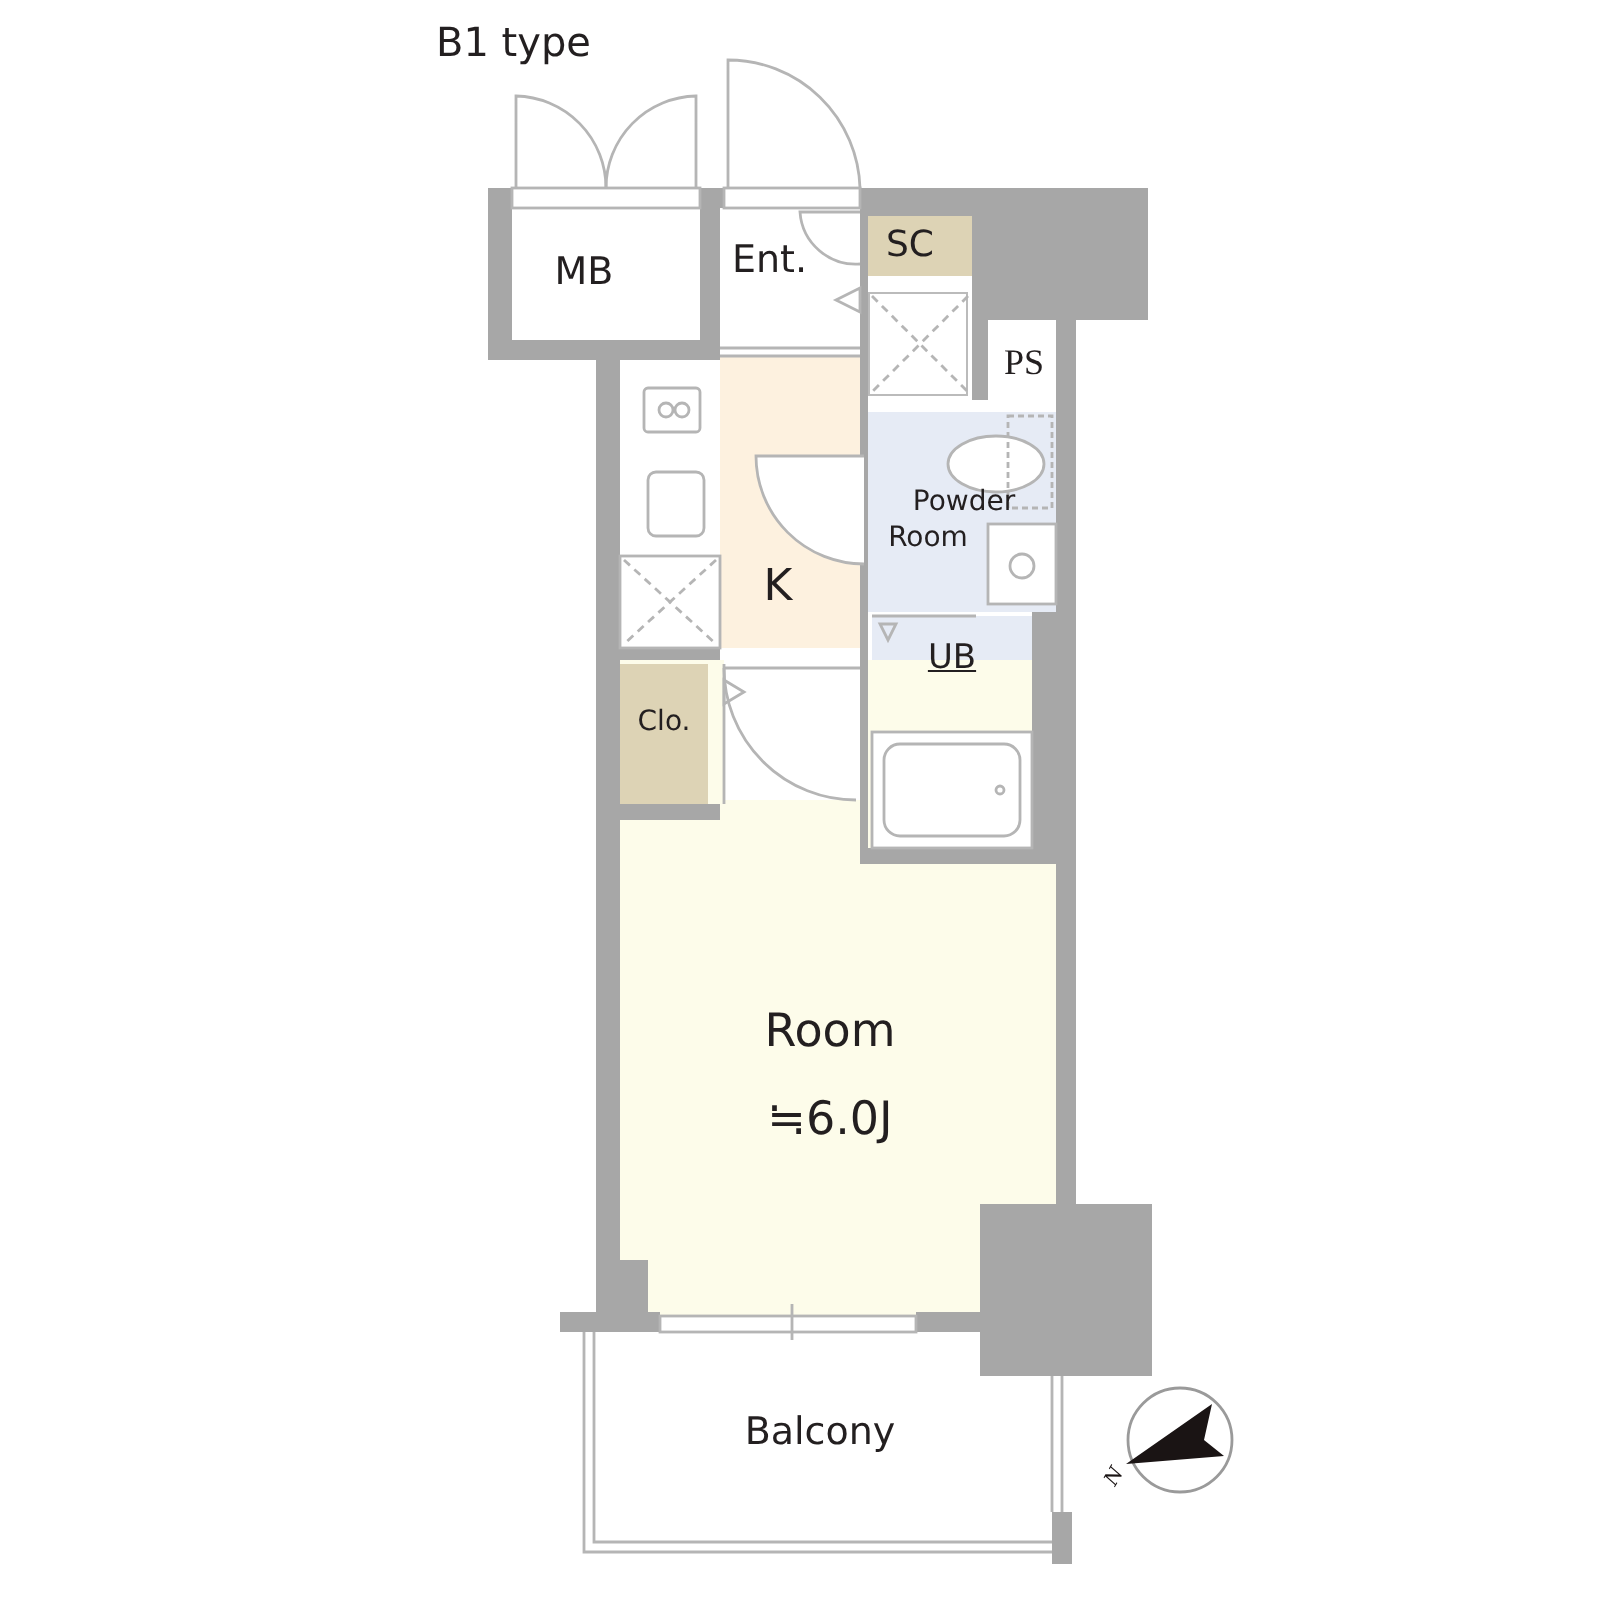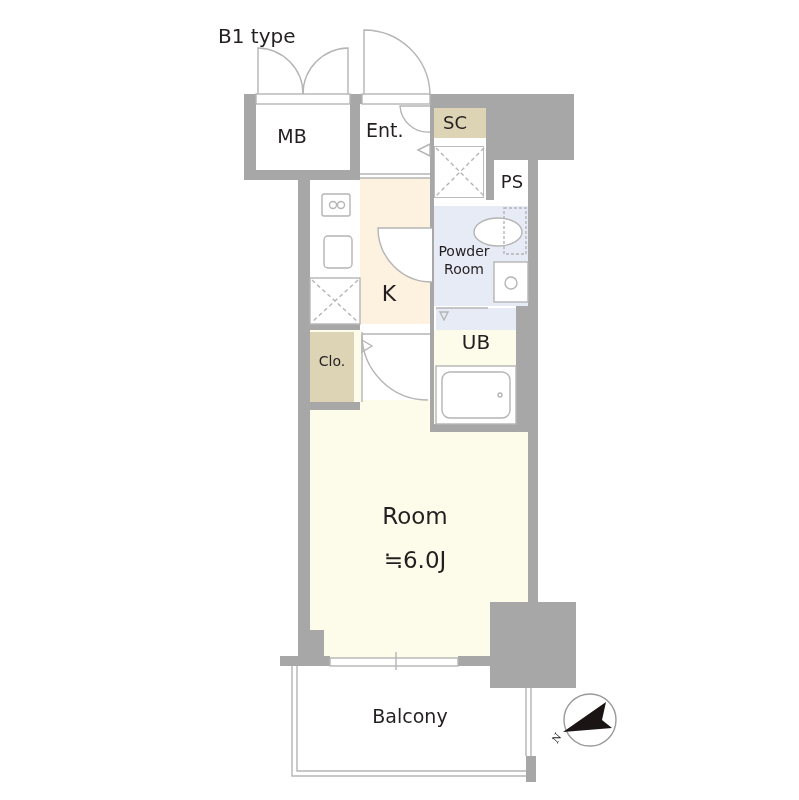--- a/index.html
+++ b/index.html
@@ -5,21 +5,21 @@
   html,body{margin:0;padding:0;background:#ffffff;}
   body{width:799px;height:800px;position:relative;overflow:hidden;font-family:"DejaVu Sans","Liberation Sans",sans-serif;color:#231f20;}
   .abs{position:absolute;box-sizing:border-box;}
   .wall{background:#a7a7a7;}
   .lbl{position:absolute;text-align:center;line-height:1.1;white-space:nowrap;}
   svg{position:absolute;left:0;top:0;}
 </style>
 </head>
 <body>
 
-<div class="lbl" style="left:218px;top:10px;font-size:20px;margin-top:15px;">B1 type</div>
+<div class="lbl" style="left:218px;top:10px;font-size:20px;">B1 type</div>
 
 <div class="abs" style="left:256px;top:104px;width:94px;height:66px;background:#fff;"></div>
 <div class="abs" style="left:360px;top:104px;width:70px;height:72px;background:#fff;"></div>
 <div class="abs" style="left:360px;top:178px;width:72px;height:146px;background:#fdf1df;"></div>
 <div class="abs" style="left:312px;top:180px;width:48px;height:144px;background:#fff;"></div>
 <div class="abs" style="left:434px;top:206px;width:94px;height:100px;background:#e6ebf5;"></div>
 <div class="abs" style="left:436px;top:308px;width:80px;height:116px;background:#e6ebf5;"></div>
 <div class="abs" style="left:310px;top:330px;width:218px;height:328px;background:#fdfcea;"></div>
 <div class="abs" style="left:362px;top:330px;width:70px;height:70px;background:#fff;"></div>
 <div class="abs" style="left:310px;top:332px;width:44px;height:72px;background:#ddd3b5;"></div>
@@ -105,21 +105,21 @@
   <g>
     <circle cx="590" cy="720" r="26" fill="#fff" stroke="#9a9a9a" stroke-width="1.4"></circle>
     <path d="M563 732 L606 702 L602 720 L612 728 Z" fill="#1a1414"></path>
     <text x="552" y="742" font-size="10" font-style="italic" fill="#1a1414" font-family="DejaVu Serif, serif" transform="rotate(-60 556 738)">N</text>
   </g>
 </svg>
 
 <div class="lbl" style="left:256px;top:126px;width:72px;font-size:19px;">MB</div>
 <div class="lbl" style="left:366px;top:120px;font-size:19px;">Ent.</div>
 <div class="lbl" style="left:434px;top:113px;width:42px;font-size:18px;">SC</div>
-<div class="lbl" style="left:494px;top:172px;width:36px;font-size:18px;">PS</div>
-<div class="lbl" style="left:430px;top:244px;width:68px;font-size:14px;">Powder</div>
+<div class="lbl" style="left:494px;top:172px;width:36px;font-size:18px;font-family:Liberation Serif, serif;">PS</div>
+<div class="lbl" style="left:448px;top:244px;width:68px;font-size:14px;">Powder</div>
 <div class="lbl" style="left:430px;top:262px;width:68px;font-size:14px;">Room</div>
 <div class="lbl" style="left:372px;top:282px;width:34px;font-size:22px;">K</div>
-<div class="lbl" style="left:436px;top:331px;width:80px;font-size:20px;">UB</div>
+<div class="lbl" style="left:436px;top:320px;width:80px;font-size:17px;text-decoration:underline;">UB</div>
 <div class="lbl" style="left:308px;top:354px;width:48px;font-size:14px;">Clo.</div>
 <div class="lbl" style="left:340px;top:504px;width:150px;font-size:23px;">Room</div>
 <div class="lbl" style="left:340px;top:536px;width:150px;font-size:23px;margin-top:12px;">≒6.0J</div>
 <div class="lbl" style="left:340px;top:706px;width:140px;font-size:19px;">Balcony</div>
 
 </body></html>

